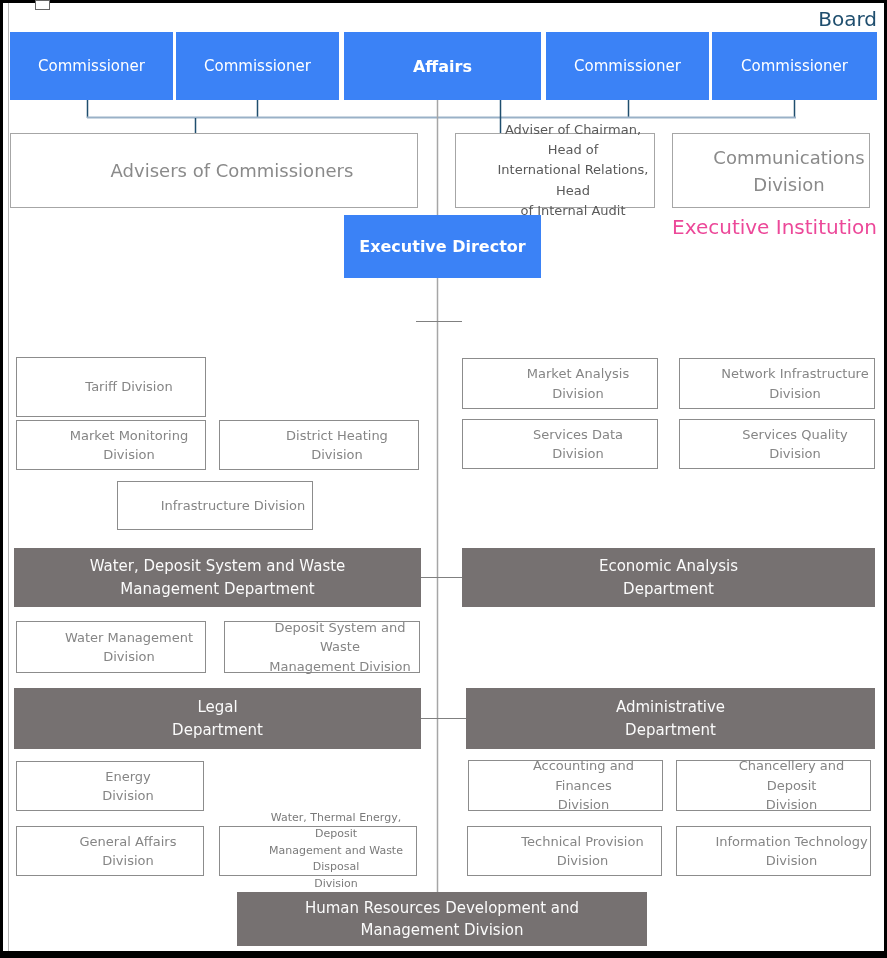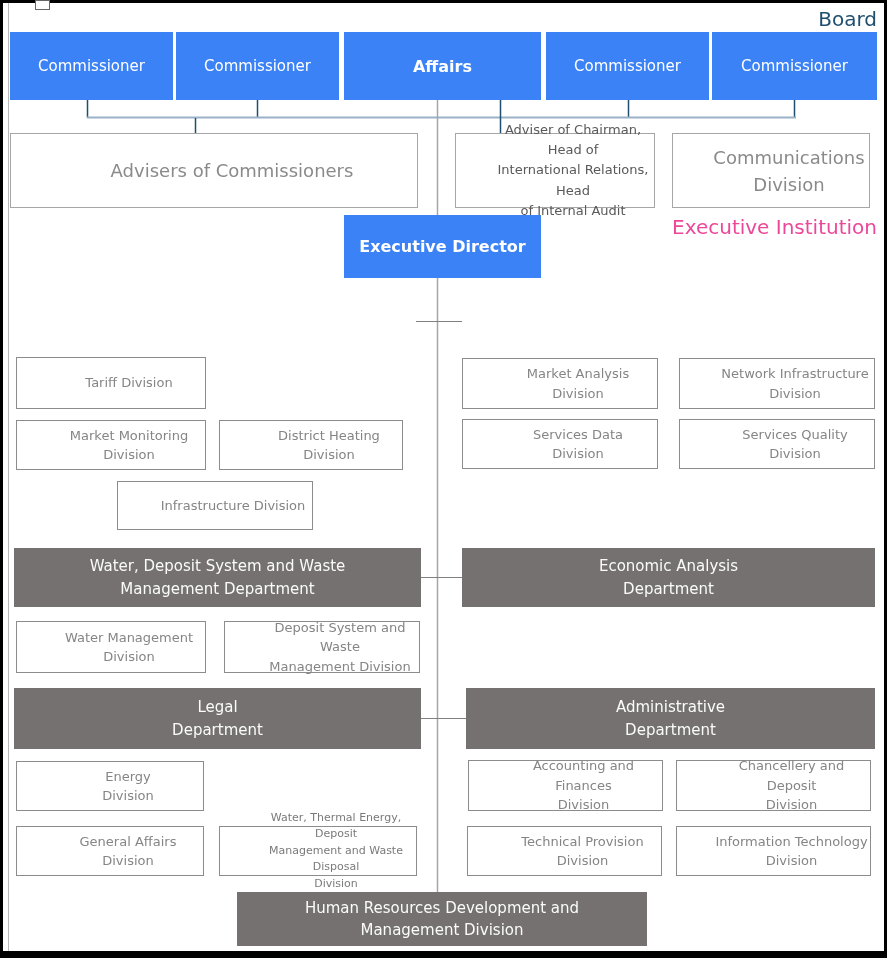--- a/index.html
+++ b/index.html
@@ -72,24 +72,24 @@
   <div class="abs blue-box" style="left:712px;top:32px;width:165px;height:68px">Commissioner</div>
 
   <div class="abs white-box advisory" style="left:10px;top:133px;width:408px;height:75px">Advisers of Commissioners</div>
   <div class="abs white-box advisory dark" style="left:455px;top:133px;width:200px;height:75px">Adviser of Chairman, Head of
 International Relations, Head
 of Internal Audit</div>
   <div class="abs white-box advisory" style="left:672px;top:133px;width:198px;height:75px">Communications Division</div>
 
   <div class="abs blue-box bold" style="left:344px;top:215px;width:197px;height:63px">Executive Director</div>
 
-  <div class="abs white-box" style="left:16px;top:357px;width:190px;height:52px">Tariff Division</div>
+  <div class="abs white-box" style="left:16px;top:357px;width:190px;height:60px">Tariff Division</div>
   <div class="abs white-box" style="left:16px;top:420px;width:190px;height:50px">Market Monitoring
 Division</div>
-  <div class="abs white-box" style="left:219px;top:420px;width:184px;height:50px">District Heating
+  <div class="abs white-box" style="left:219px;top:420px;width:200px;height:50px">District Heating
 Division</div>
   <div class="abs white-box" style="left:117px;top:481px;width:196px;height:49px">Infrastructure Division</div>
 
   <div class="abs white-box" style="left:462px;top:358px;width:196px;height:51px">Market Analysis
 Division</div>
   <div class="abs white-box" style="left:679px;top:358px;width:196px;height:51px">Network Infrastructure
 Division</div>
   <div class="abs white-box" style="left:462px;top:419px;width:196px;height:50px">Services Data
 Division</div>
   <div class="abs white-box" style="left:679px;top:419px;width:196px;height:50px">Services Quality

